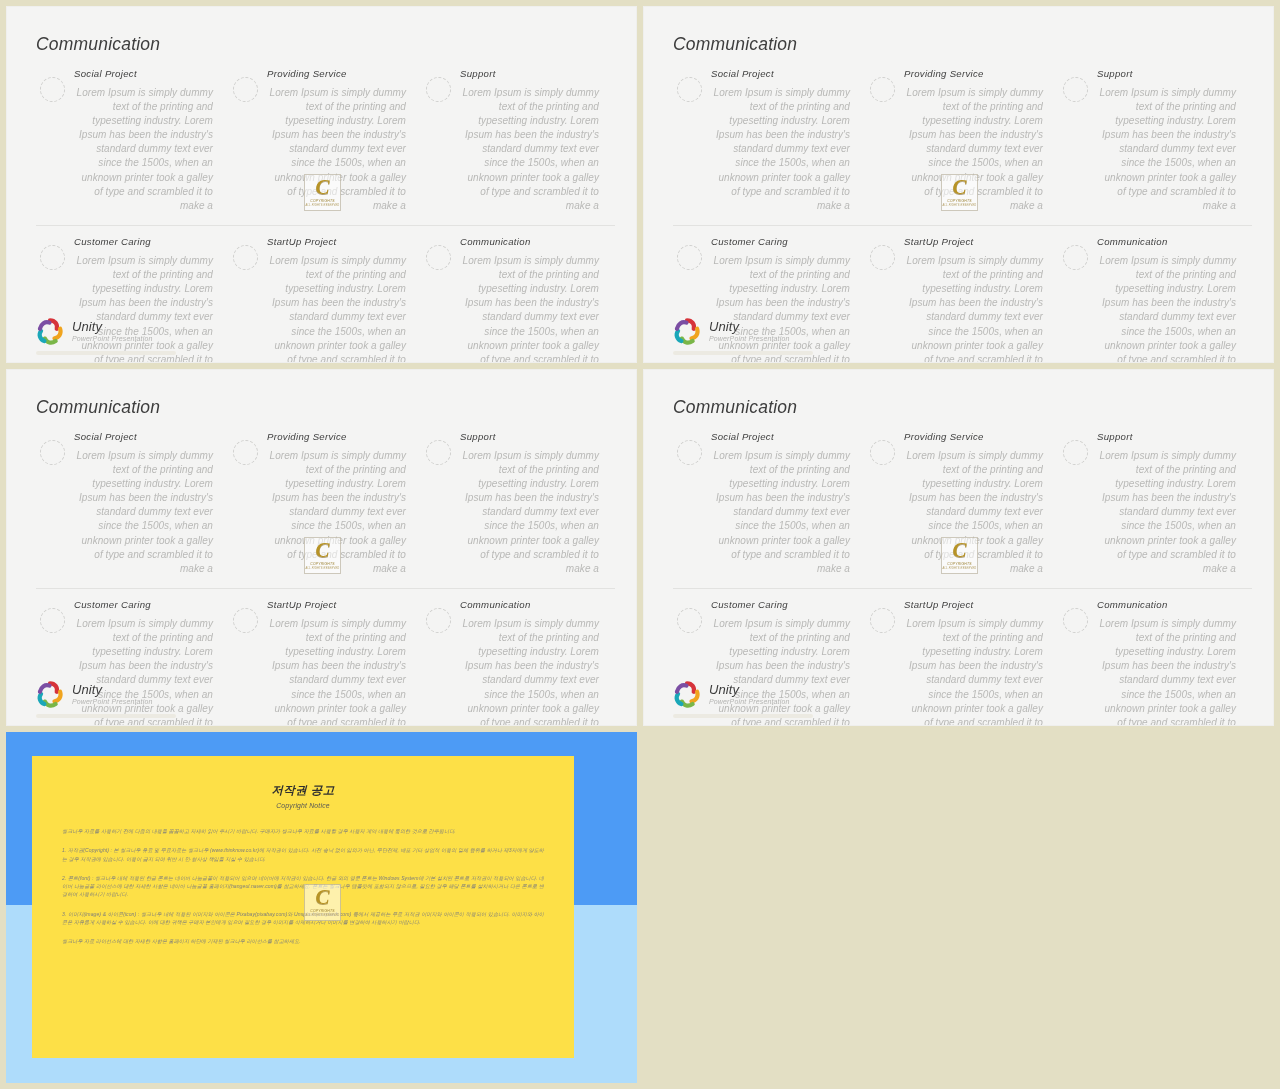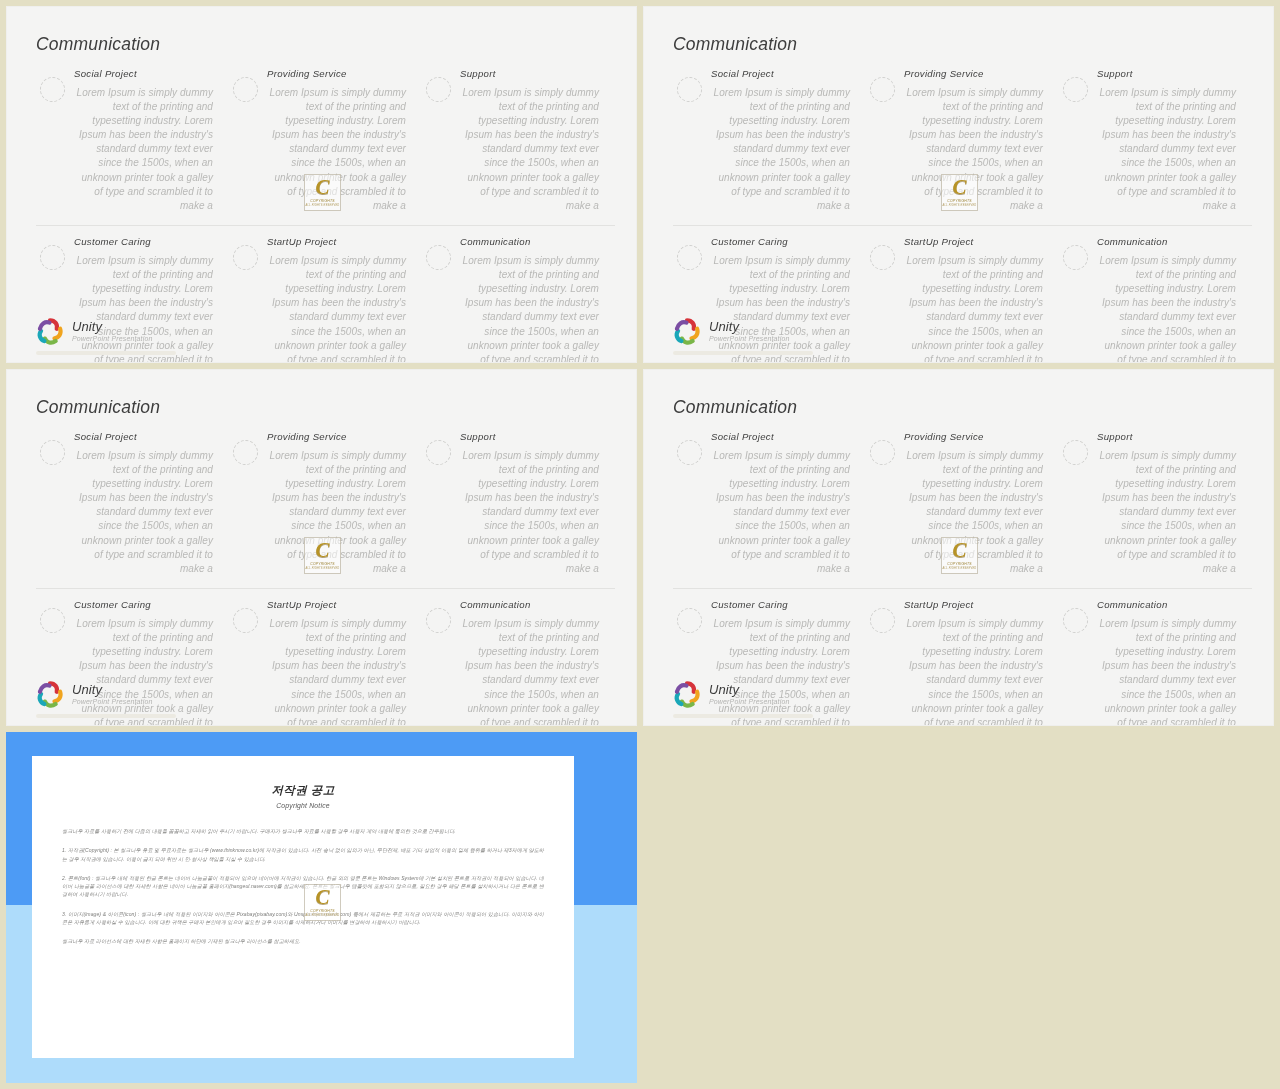--- a/index.html
+++ b/index.html
@@ -88,21 +88,21 @@
   .copy-slide{
     position:absolute;left:6px;top:732px;width:631px;height:351px;
     background:#4d9bf5;overflow:hidden;
   }
   .copy-slide .blue-lower{
     position:absolute;left:0;top:173px;width:631px;height:178px;
     background:#aedcfb;
   }
   .copy-paper{
     position:absolute;left:26px;top:24px;width:542px;height:302px;
-    background:#ffffff;
+    background:#fde047;
   }
   .cp-title{
     text-align:center;margin:27px 0 0;font-size:11.5px;color:#2f2f2f;
     font-weight:700;letter-spacing:.4px;
   }
   .cp-sub{
     text-align:center;margin:4px 0 0;font-size:6.8px;color:#555;
     letter-spacing:.2px;
   }
   .cp-body{margin:18px 30px 0;}

